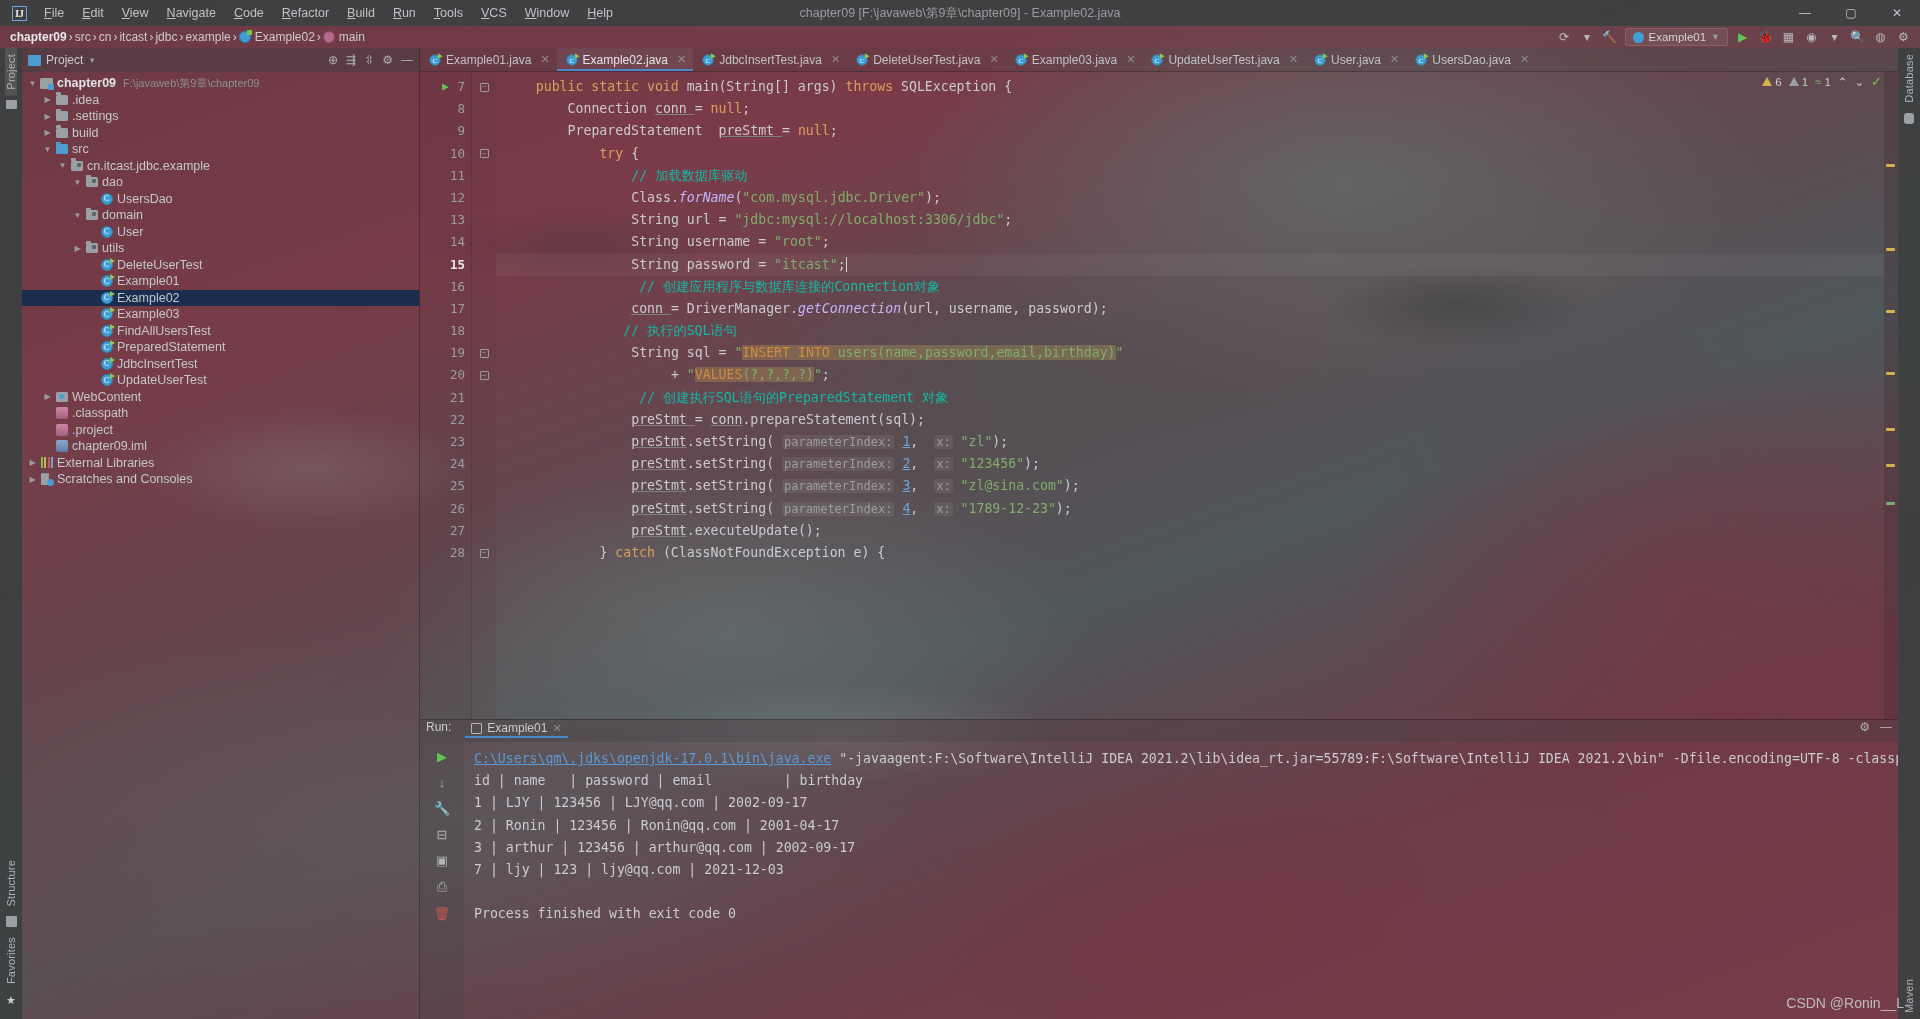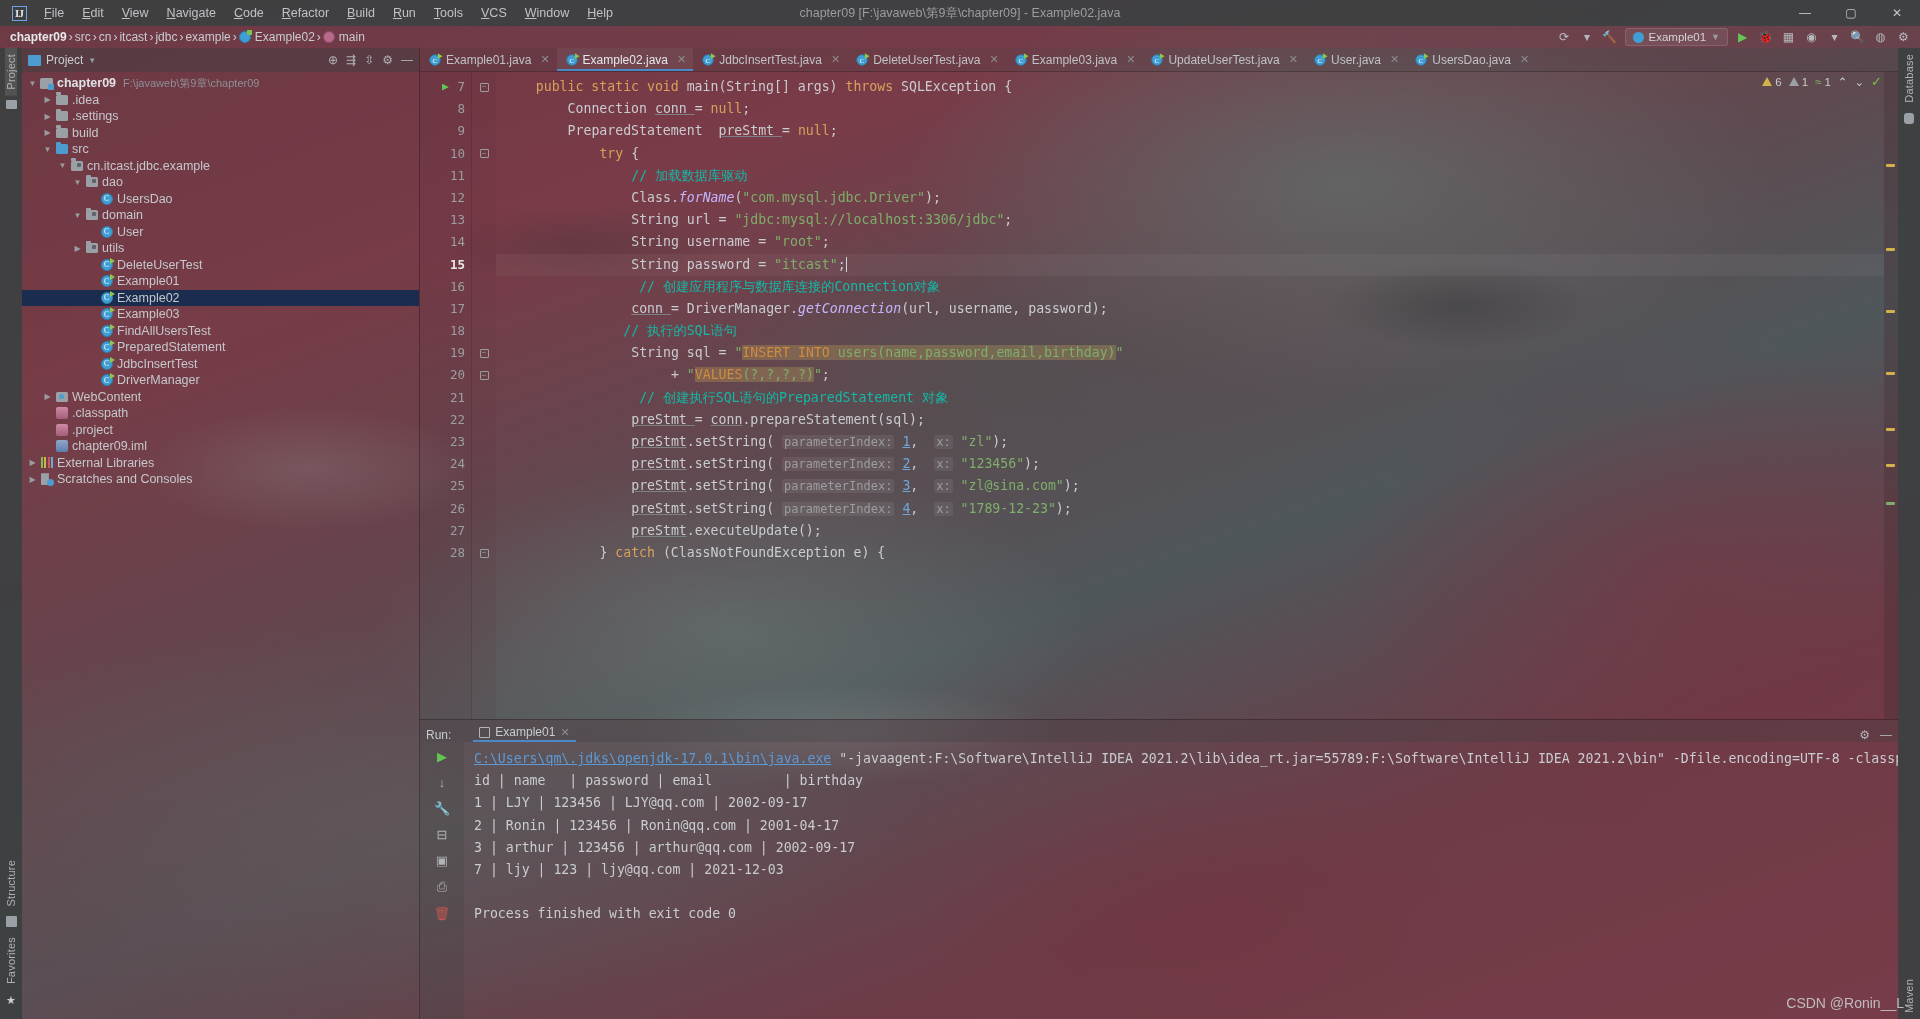--- a/index.html
+++ b/index.html
@@ -221,21 +221,21 @@
   .tri-g{width:0;height:0;border-left:5px solid transparent;border-right:5px solid transparent;border-bottom:9px solid #9aa0a6;}
   .chk{color:#7cc24a;font-size:13px;}
 
   
   .runpanel{
     height:300px;display:flex;flex-direction:column;
     background:rgba(112,62,73,0.30);
     border-top:1px solid rgba(0,0,0,0.32);
   }
   .run-head{
-    height:22px;display:flex;align-items:flex-end;gap:22px;padding:0 6px;
+    height:22px;display:flex;align-items:flex-start;gap:14px;padding:0 6px;
     font-size:12px;color:#c9ccce;background:rgba(60,63,65,0.30);
   }
   .run-tab{display:flex;align-items:center;gap:5px;padding:1px 6px;border-bottom:2px solid #4a88c7;}
   .run-tab .sq{width:11px;height:11px;border:1.5px solid #b3b6b9;border-radius:1px;}
   .run-head .rhr{margin-left:auto;display:flex;gap:10px;align-items:center;color:#b0b3b6;}
   .run-body{flex:1;display:flex;min-height:0;}
   .run-tools{
     width:44px;flex:0 0 44px;display:flex;flex-direction:column;align-items:center;
     gap:11px;padding-top:7px;background:rgba(60,63,65,0.22);color:#b0b3b6;font-size:13px;
   }
@@ -495,21 +495,21 @@
             <span class="nicon">
               <span class="c-ico c-run">C</span>
             </span>
             <span class="nlabel">JdbcInsertTest</span>
           </div>
           <div class="node" style="padding-left: 64px;">
             <span class="arrow none"></span>
             <span class="nicon">
               <span class="c-ico c-run">C</span>
             </span>
-            <span class="nlabel">DriverManager</span>
+            <span class="nlabel">UpdateUserTest</span>
           </div>
           <div class="node" style="padding-left: 19px;">
             <span class="arrow">▶</span>
             <span class="nicon">
               <span class="f-web"></span>
             </span>
             <span class="nlabel">WebContent</span>
           </div>
           <div class="node" style="padding-left: 19px;">
             <span class="arrow none"></span>

